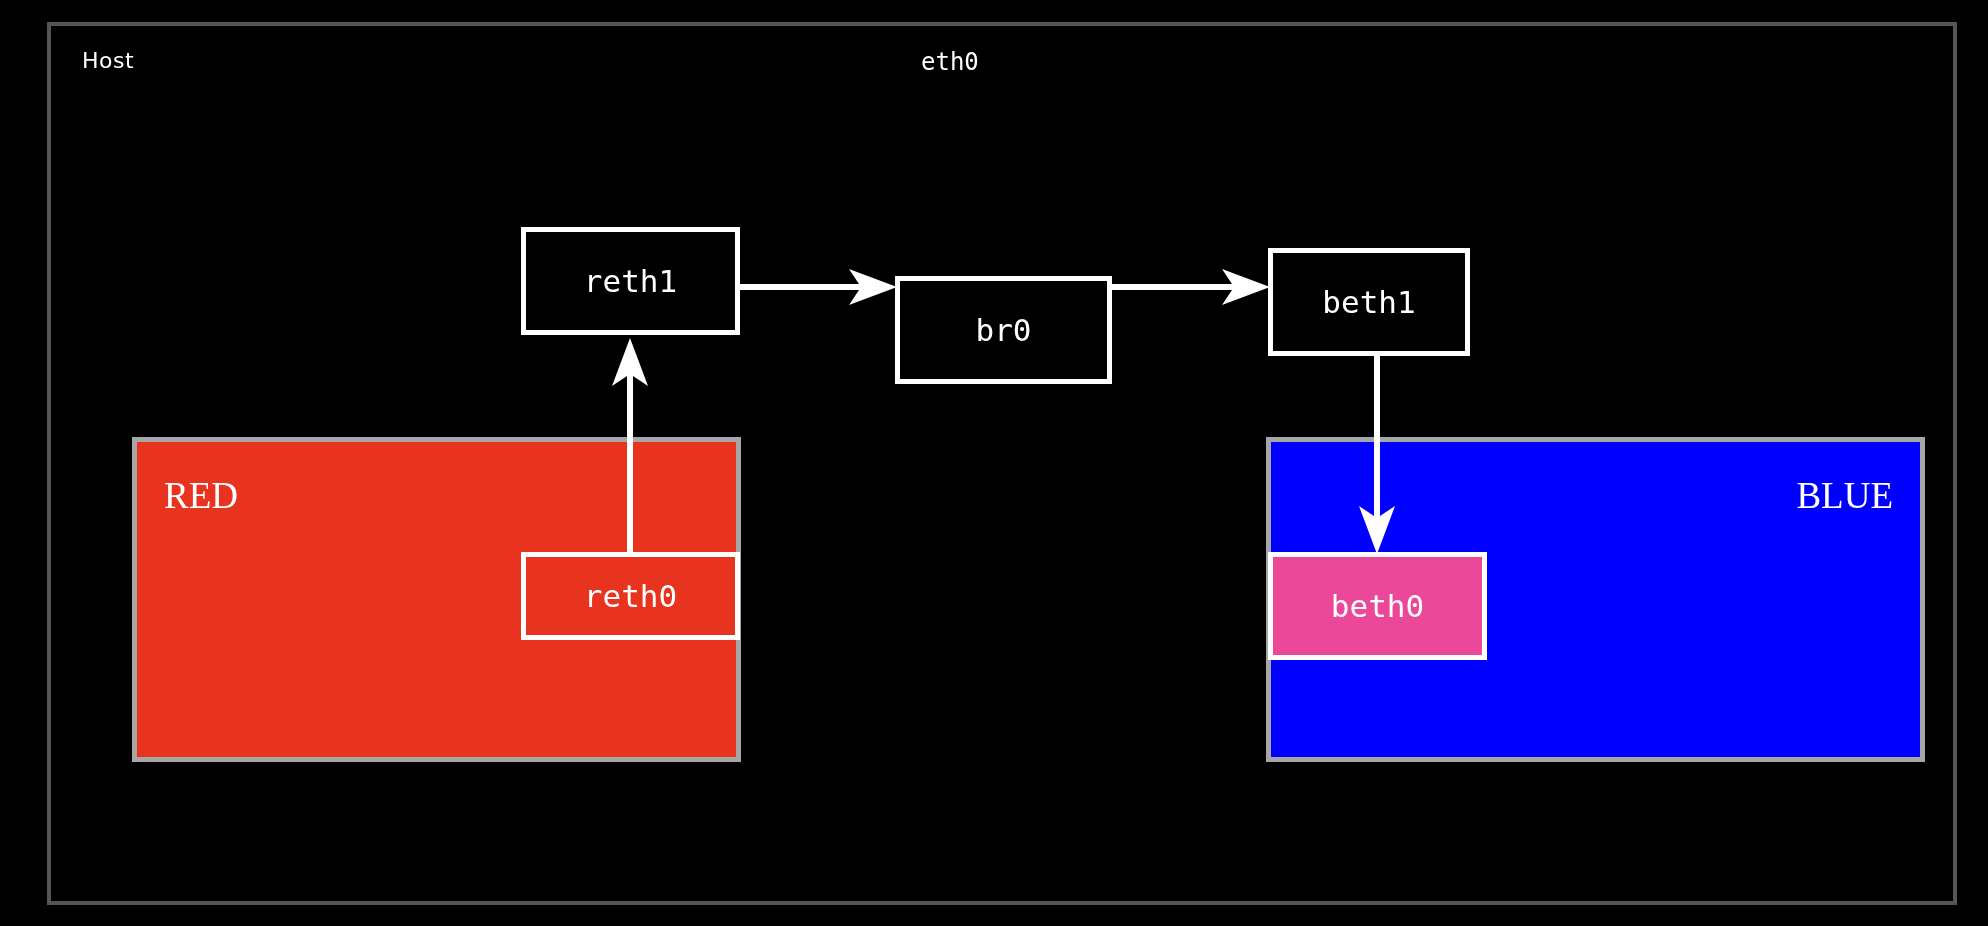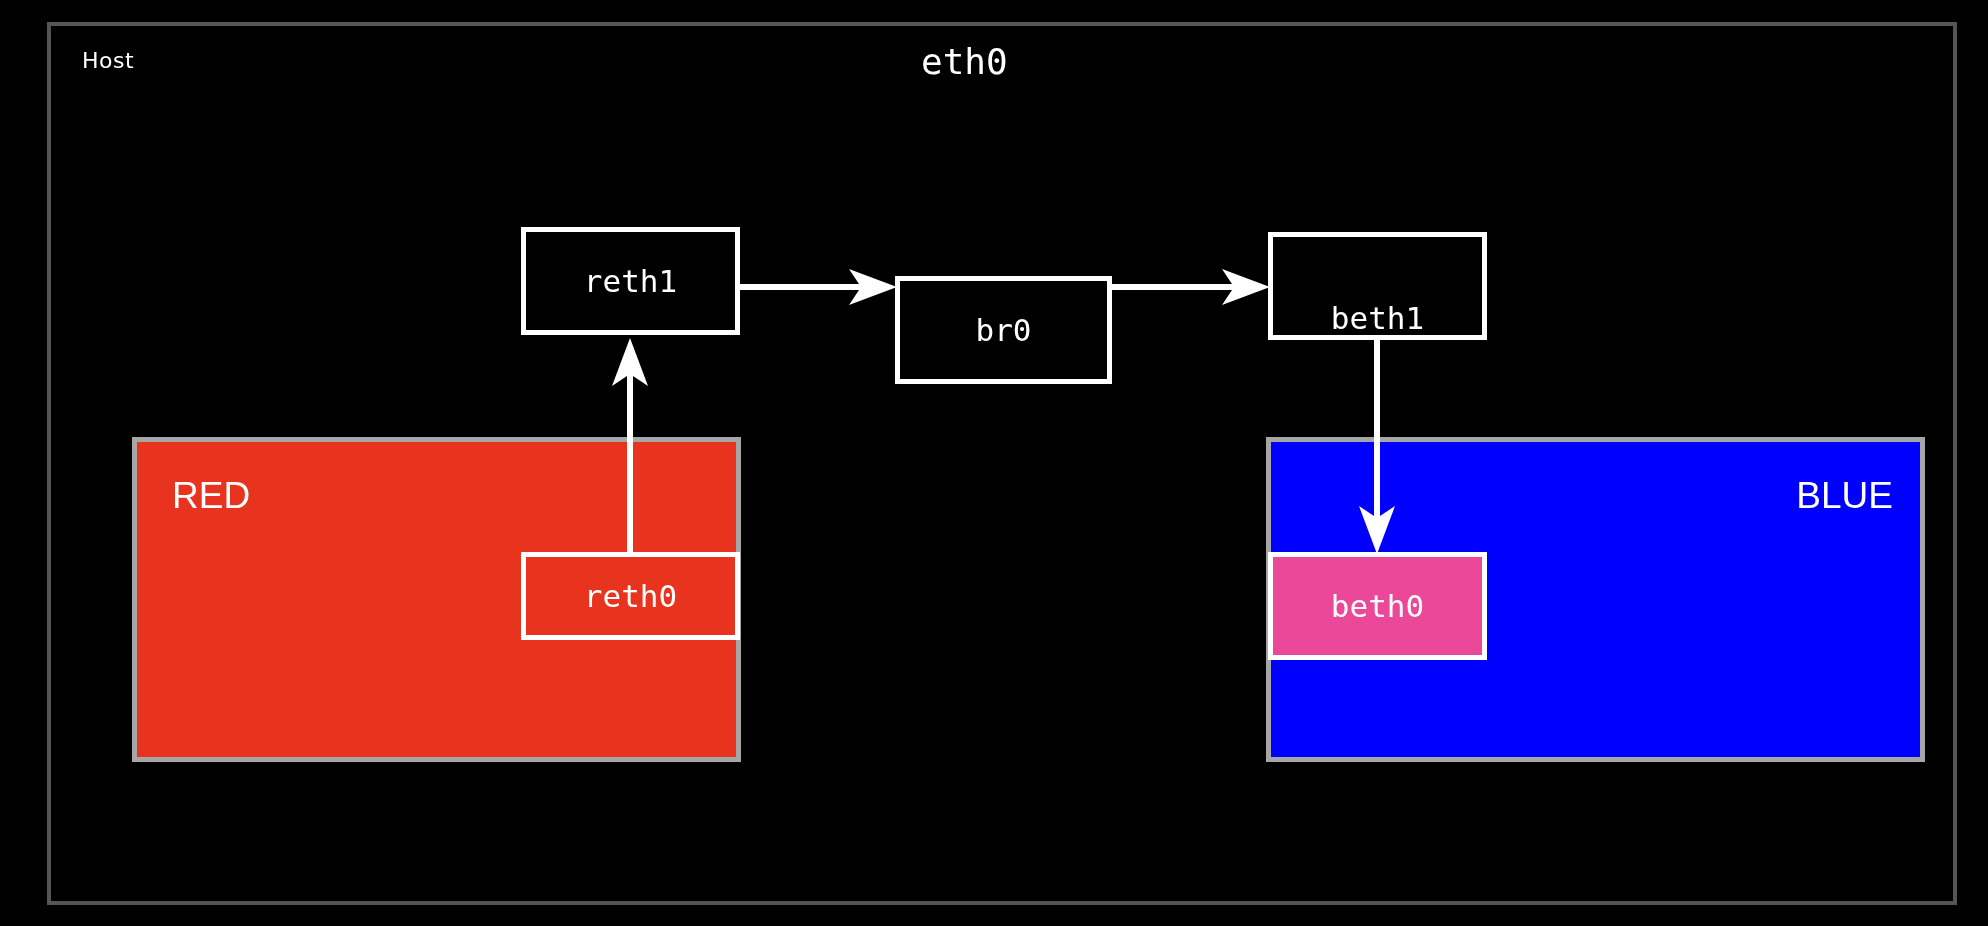--- a/index.html
+++ b/index.html
@@ -40,21 +40,21 @@
     line-height: 38px;
     letter-spacing: 0.5px;
     white-space: nowrap;
   }
   .eth0-label {
     position: absolute;
     left: 921px;
     top: 43px;
     color: #ffffff;
     font-family: "DejaVu Sans Mono", monospace;
-    font-size: 36px;
+    font-size: 24px;
     line-height: 38px;
     white-space: nowrap;
   }
 
   
   .node {
     position: absolute;
     box-sizing: border-box;
     border: 5px solid #ffffff;
     display: flex;
@@ -64,36 +64,35 @@
   .node .node-label {
     color: #ffffff;
     font-family: "DejaVu Sans Mono", monospace;
     font-size: 31px;
     line-height: 34px;
     white-space: nowrap;
   }
 
   .node-reth1 { left: 521px;  top: 227px; width: 219px; height: 108px; background: #000000; justify-content: center; }
   .node-br0   { left: 895px;  top: 232px; width: 217px; height: 108px; background: #000000; margin-top: 44px; }
-  .node-beth1 { left: 1268px; top: 232px; width: 219px; height: 108px; background: #000000; align-items: flex-end; }
+  .node-beth1 { left: 1268px; top: 248px; width: 202px; height: 108px; background: #000000; }
 
   
   .ns {
     position: absolute;
     box-sizing: border-box;
     border: 5px solid #a6a6a6;
   }
   .ns-label {
     position: absolute;
     color: #ffffff;
-    font-family: Liberation Sans, sans-serif;
+    font-family: Liberation Serif, serif;
     font-size: 37px;
     line-height: 44px;
     white-space: nowrap;
-    margin-left: 8px;
   }
   .ns-red {
     left: 132px;
     top: 437px;
     width: 609px;
     height: 325px;
     background: #E8331F;
   }
   .ns-red .ns-label {
     left: 27px;

